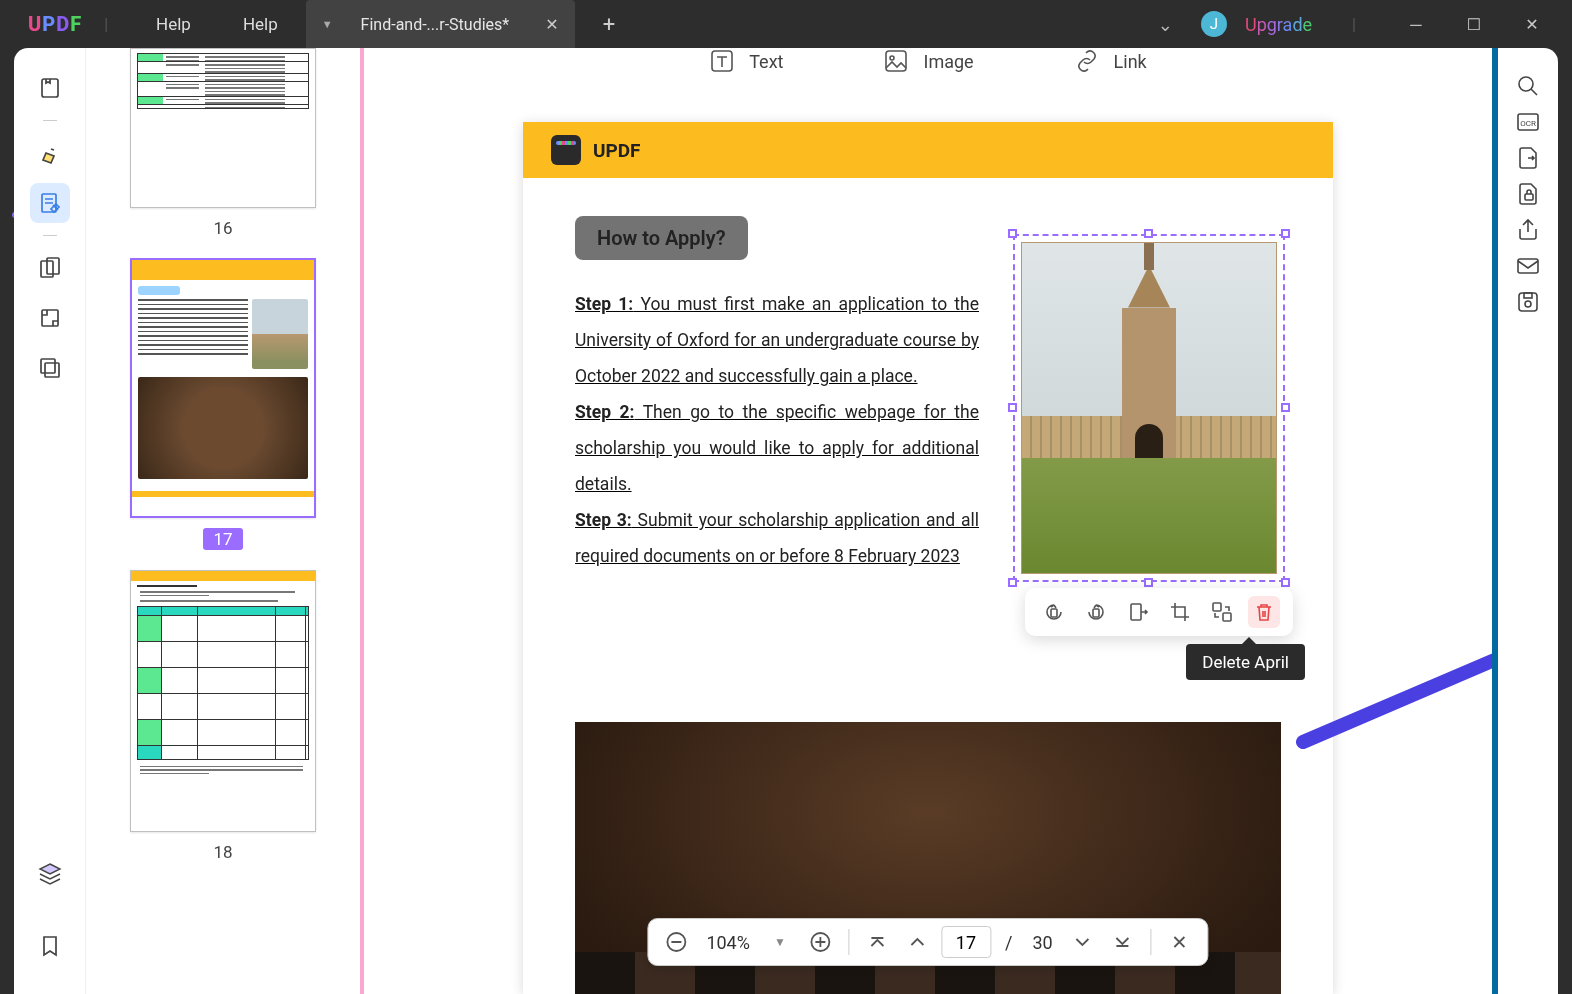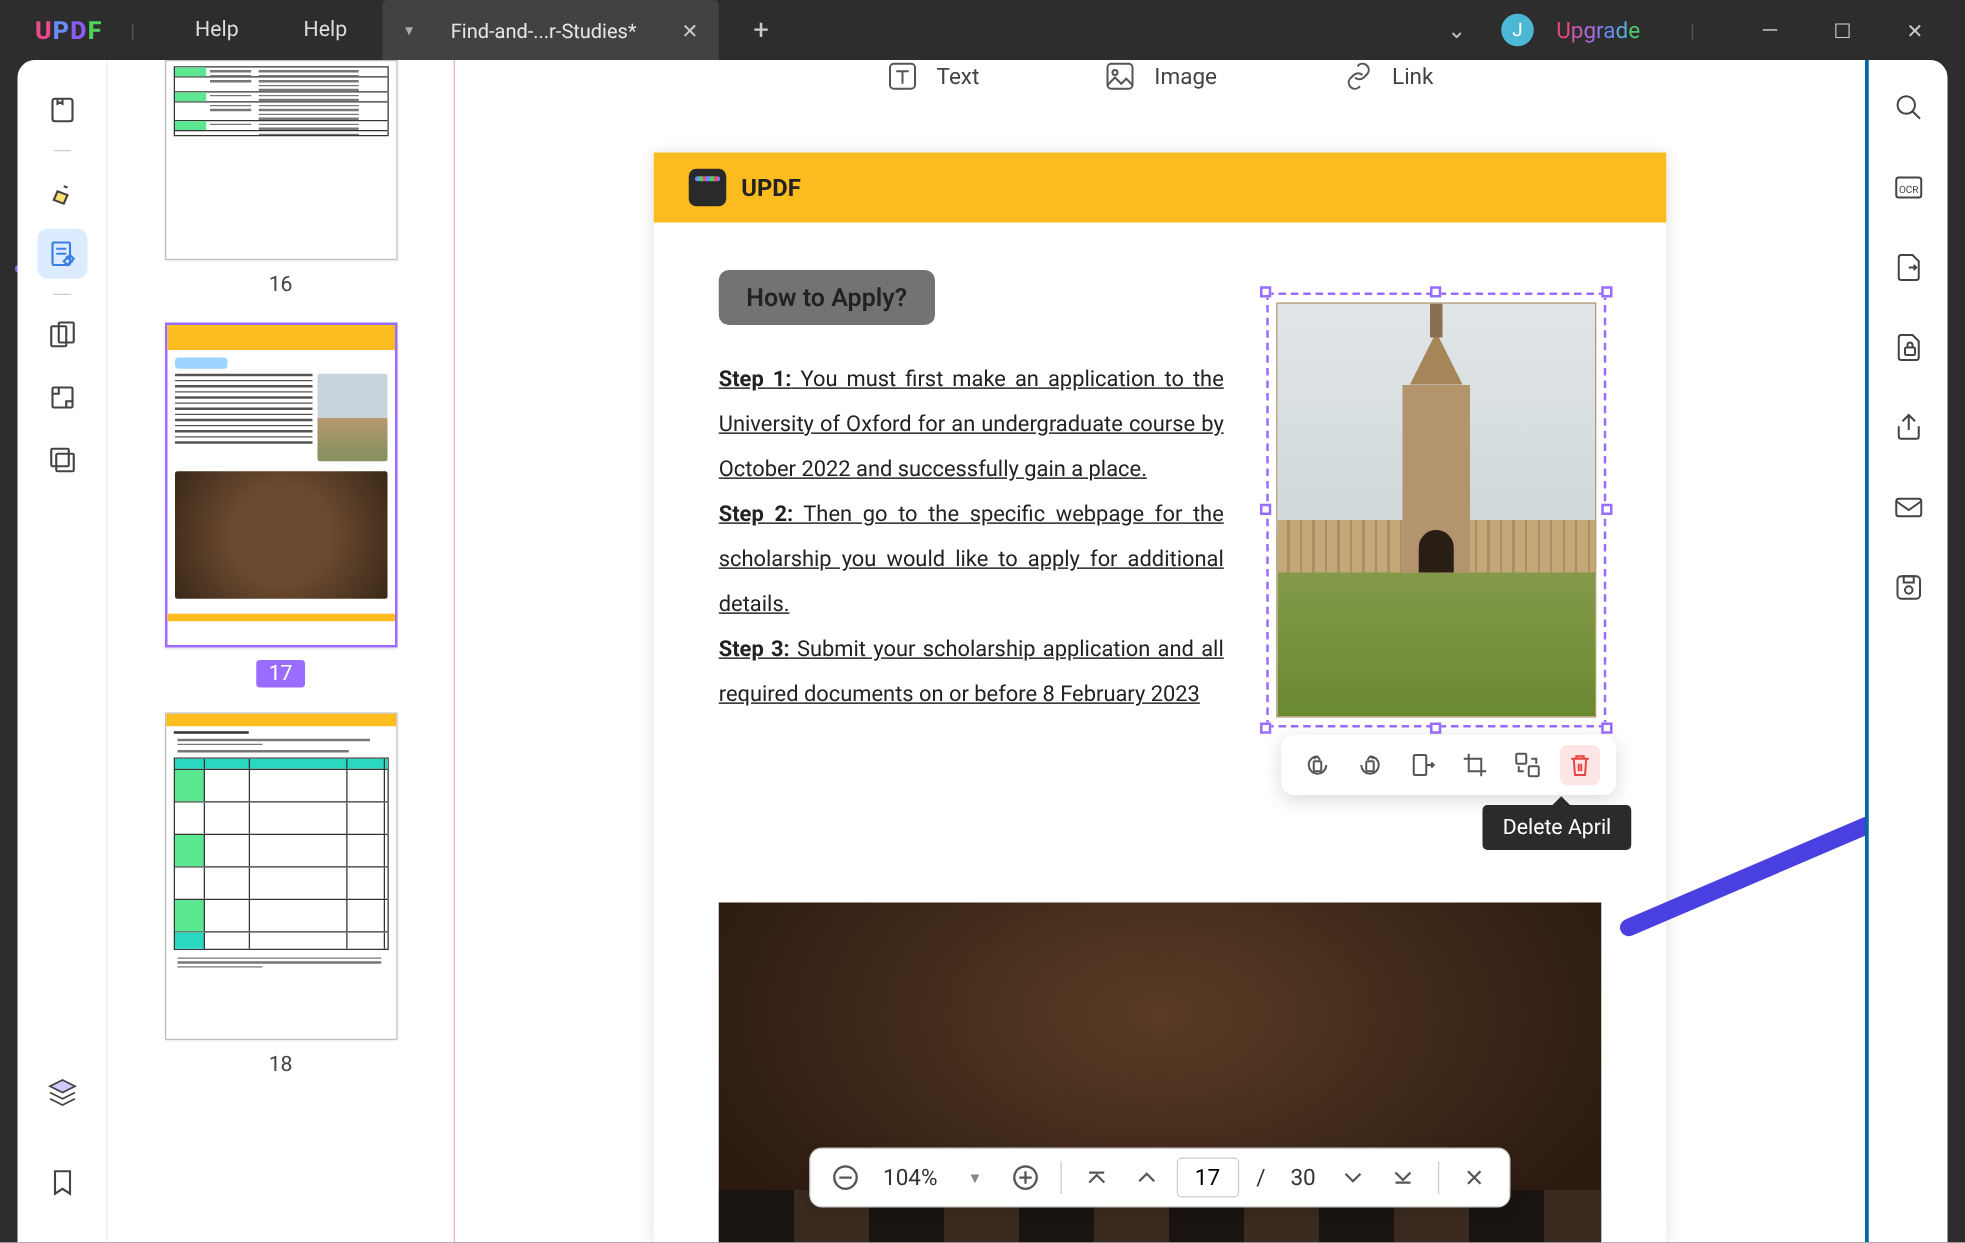--- a/index.html
+++ b/index.html
@@ -30,21 +30,21 @@
 .left-toolbar { width: 72px; display: flex; flex-direction: column; align-items: center; padding-top: 20px; gap: 10px; border-right: 1px solid #eee; }
 .tool-btn { width: 40px; height: 40px; display:flex; align-items:center; justify-content:center; border-radius:8px; cursor:pointer;}
 .tool-btn svg { stroke: #444; }
 .tool-btn.active { background: #dcebff; }
 .tool-btn.active svg { stroke: #3a7fe6; fill: none;}
 .tool-sep { width: 14px; height: 1px; background: #ccc; margin: 2px 0; }
 .left-toolbar .bottom { margin-top: auto; padding-bottom: 28px; display:flex; flex-direction:column; align-items:center; gap:32px;}
 .layers-icon { color:#8264ff; }
 
 
-.thumb-panel { width: 278px; border-right: 1px solid #f9a8d4; display:flex; flex-direction:column; align-items:center; padding: 0 10px; overflow:hidden;}
+.thumb-panel { width: 278px; border-right: 4px solid #f9a8d4; display:flex; flex-direction:column; align-items:center; padding: 0 10px; overflow:hidden;}
 .thumb-item { margin-bottom: 20px; text-align:center;}
 .thumb-img { width: 186px; border: 1px solid #c0c0c0; background: white; position: relative; box-shadow: 0 1px 2px rgba(0,0,0,0.1);}
 .thumb-img.active { border: 2px solid #9a6cff; }
 .thumb-num { margin-top: 10px; font-size: 17px; color: #444; }
 .thumb-num.active { background:#9a6cff; color:white; padding:1px 10px; border-radius:3px; display:inline-block;}
 
 
 .thumb16 { height: 160px; padding: 4px 6px;}
 .t16-grid{border:1px solid #333; }
 .t16-row{display:flex; border-bottom:1px solid #333;}
@@ -134,21 +134,21 @@
 
 
 .page-ctrl{position:absolute;bottom:28px;left:50%;transform:translateX(-50%);display:flex;align-items:center;gap:8px;background:white;border:1px solid #ccc;border-radius:10px;padding:6px 12px;box-shadow:0 2px 10px rgba(0,0,0,0.12);height:48px;}
 .pc-btn{width:32px;height:32px;display:flex;align-items:center;justify-content:center;cursor:pointer;color:#555;border-radius:6px;}
 .pc-btn svg{stroke:#555;fill:none;stroke-width:1.8;}
 .pc-txt{font-size:18px;color:#333;padding:0 6px;}
 .pc-input{width:50px;height:32px;border:1px solid #ccc;border-radius:4px;text-align:center;font-size:18px;}
 .pc-sep{width:1px;height:26px;background:#ccc;margin:0 4px;}
 
 
-.right-toolbar{width:66px;display:flex;flex-direction:column;align-items:center;padding-top:20px;gap:28px;border-left:3px solid #0369a1;}
+.right-toolbar{width:66px;display:flex;flex-direction:column;align-items:center;padding-top:20px;border-left:6px solid #0369a1;}
 .rbtn{width:36px;height:36px;display:flex;align-items:center;justify-content:center;cursor:pointer;}
 .rbtn svg{stroke:#444;fill:none;stroke-width:1.6;}
 
 
 .edge-chevron{position:absolute;left:8px;top:208px;width:14px;height:14px;display:flex;align-items:center;justify-content:center;}
 .edge-chevron .dot{width:6px;height:6px;background:#8264ff;border-radius:50%;}
 </style>
 </head>
 <body>
 

